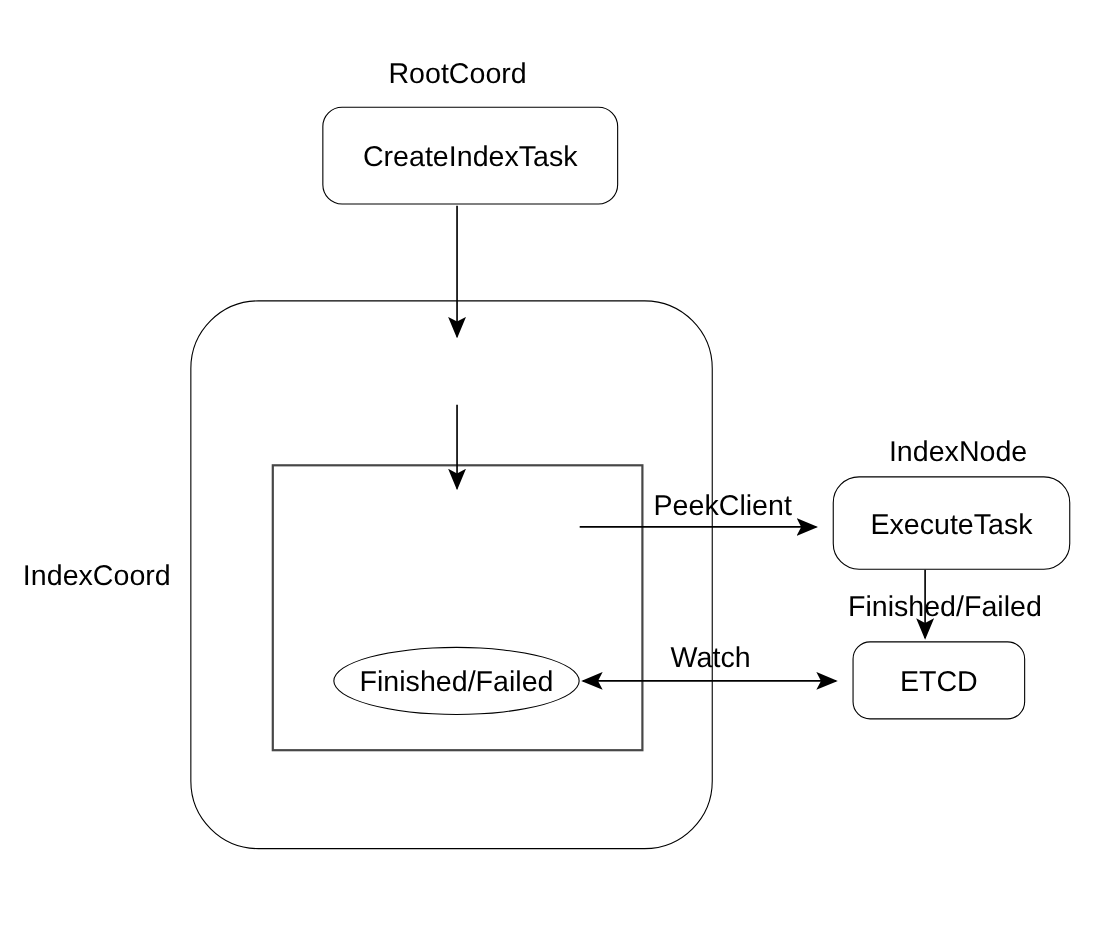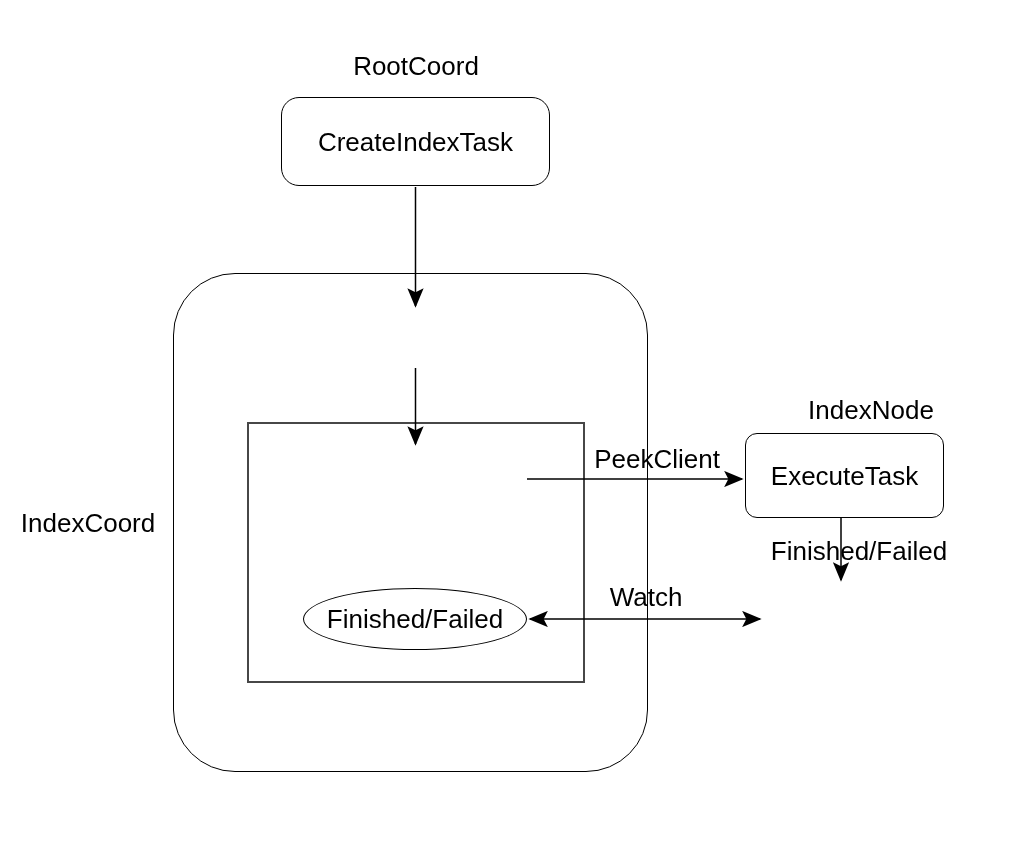--- a/index.html
+++ b/index.html
@@ -27,21 +27,21 @@
     box-sizing: border-box;
     background: #ffffff;
     border: 1.6px solid #000000;
     display: flex;
     align-items: center;
     justify-content: center;
     font-size: 26px;
     line-height: 1;
     white-space: nowrap;
   }
-  .rounded { border-radius: 18px; }
+  .rounded { border-radius: 18px; margin-left: 12px; }
   .ellipse { border-radius: 50%; border-width: 1.4px; }
   .group-outer {
     position: absolute;
     box-sizing: border-box;
     border: 1.5px solid #000000;
     border-radius: 62px;
     background: transparent;
   }
   .group-inner {
     position: absolute;
@@ -92,22 +92,25 @@
   <div class="node rounded" style="left:281px; top:97px; width:269px; height:89px;">
     <span>CreateIndexTask</span>
   </div>
 
 
 
   <div class="node ellipse" style="left:303px; top:588px; width:224px; height:62px;">
     <span>Finished/Failed</span>
   </div>
 
-  <div class="node rounded" style="left:745px; top:433px; width:199px; height:85px; border-radius:12px;">
+  <div class="node rounded" style="left:745px; top:433px; width:216px; height:85px; border-radius:24px;">
     <span>ExecuteTask</span>
   </div>
 
+  <div class="node rounded" style="left:763px; top:583px; width:157px; height:71px; border-radius:16px;">
+    <span>ETCD</span>
+  </div>
 
   <div class="lbl" style="left:657px; top:459px;">PeekClient</div>
   <div class="lbl" style="left:859px; top:551px;">Finished/Failed</div>
   <div class="lbl" style="left:646px; top:597px;">Watch</div>
 
 </div>
 
 </body></html>

